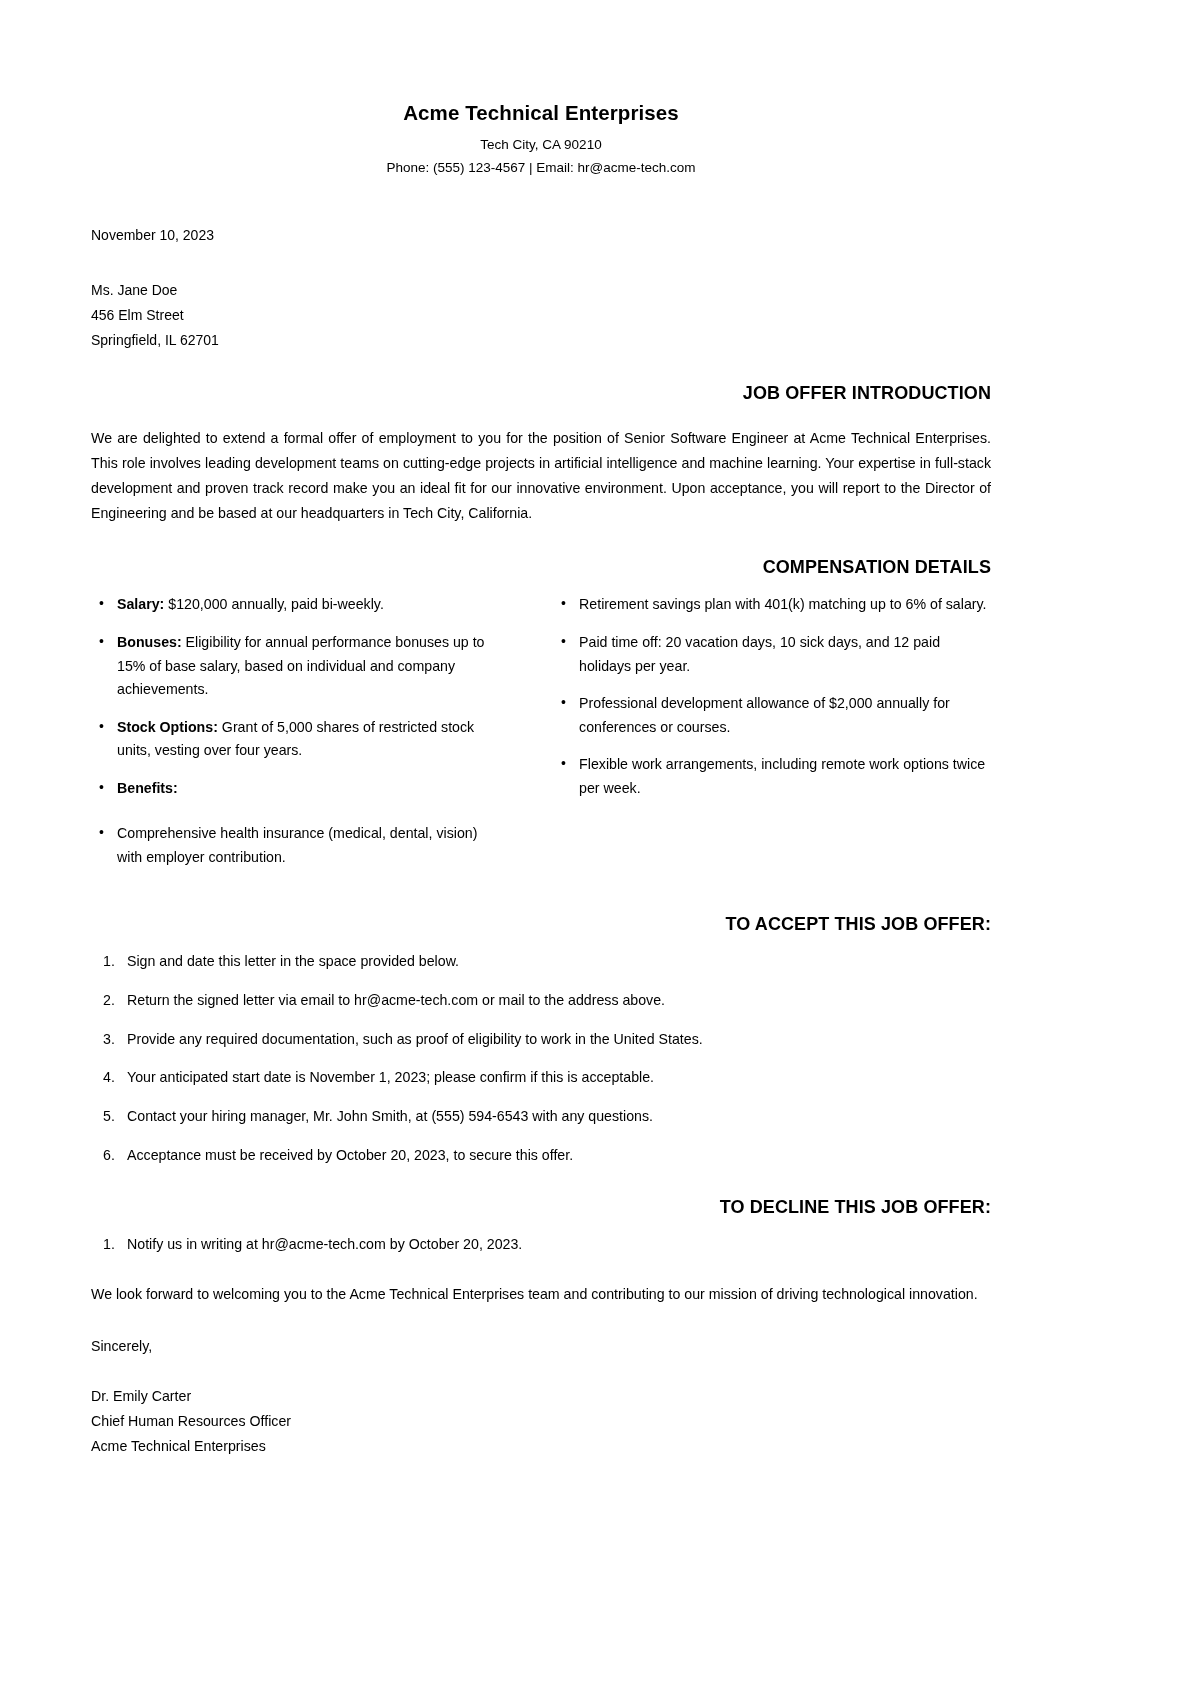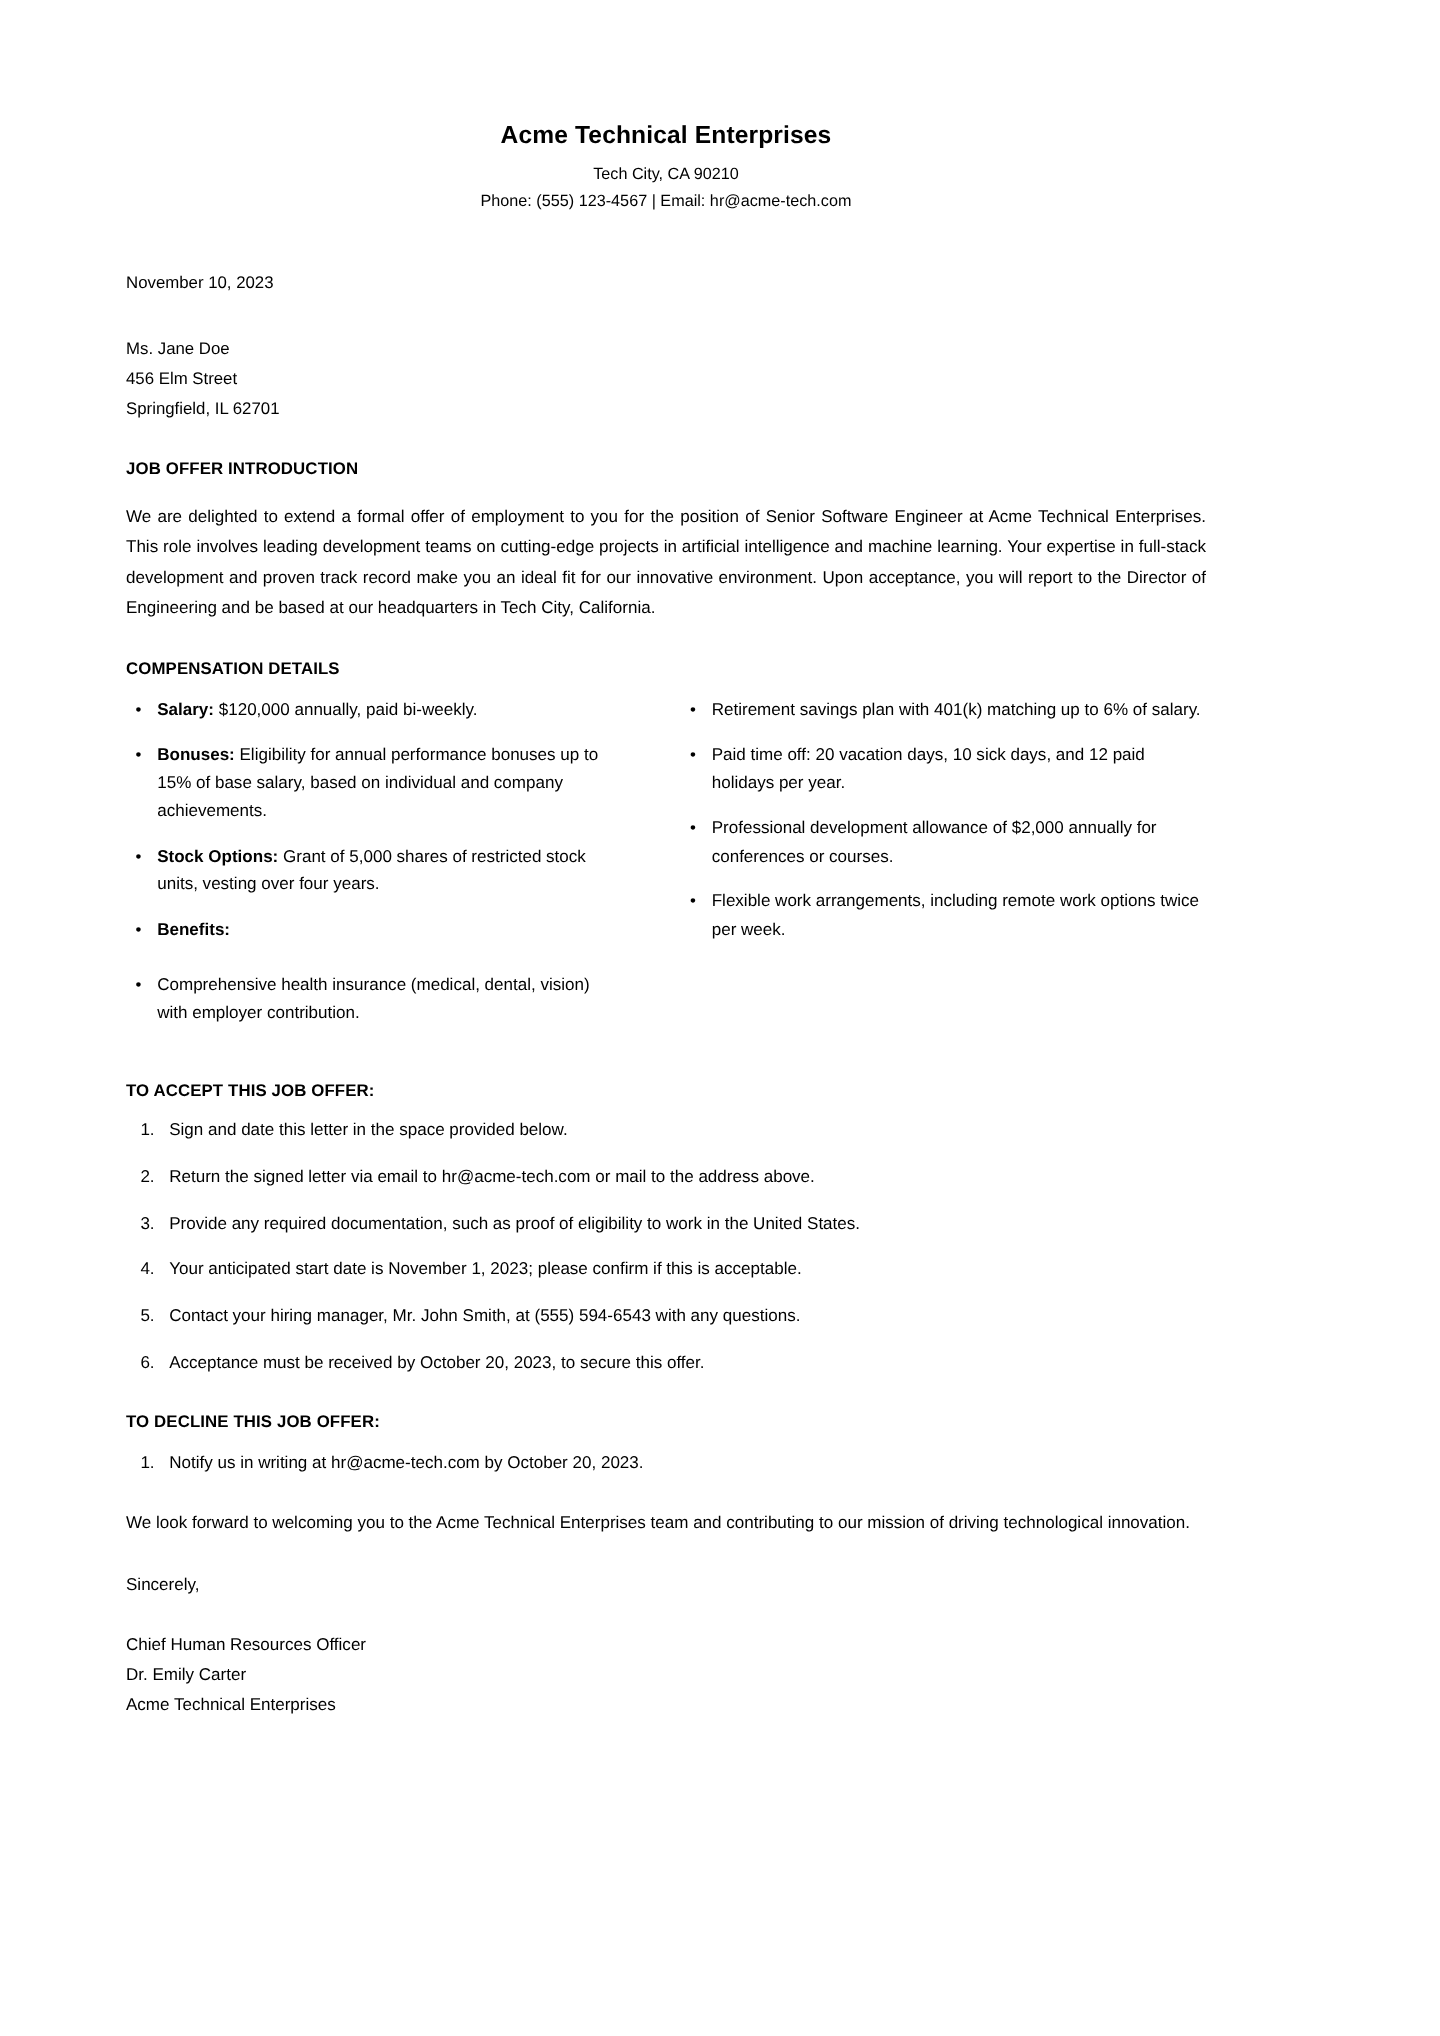--- a/index.html
+++ b/index.html
@@ -17,21 +17,21 @@
   .page {
     width: 1200px;
     height: 1697px;
     box-sizing: border-box;
     padding: 0;
     position: relative;
     background: #fff;
   }
   .content {
     position: absolute;
-    left: 105px;
+    left: 91px;
     top: 0;
     width: 900px;
   }
 
   
   .letterhead {
     text-align: center;
     margin-top: 100px;
   }
   .company-name {
@@ -60,25 +60,26 @@
     font-size: 14px;
     line-height: 1.77;
   }
   .salutation {
     font-size: 14px;
     margin-top: 27px;
     line-height: 1.6;
   }
 
   h2.section-head {
-    font-size: 14px;
+    font-size: 18px;
     font-weight: bold;
     margin: 26px 0 0 0;
     line-height: 1.6;
     letter-spacing: 0.1px;
+    text-align: right;
   }
 
   p.body-para {
     font-size: 14.2px;
     line-height: 1.78;
     text-align: justify;
     margin: 18px 0 0 0;
   }
   p.body-para.closing {
     margin-top: 26px;
@@ -216,19 +217,19 @@
     <h2 class="section-head">TO DECLINE THIS JOB OFFER:</h2>
     <ol class="steps" id="decline-steps">
         <li>Notify us in writing at hr@acme-tech.com by October 20, 2023.</li>
       </ol>
 
     <p class="body-para closing">We look forward to welcoming you to the Acme Technical Enterprises team and contributing to our mission of driving technological innovation.</p>
 
     <div class="sign-off">Sincerely,</div>
 
     <div class="signature-block">
+      <div>Dr. Emily Carter</div>
       <div>Chief Human Resources Officer</div>
-      <div>Dr. Emily Carter</div>
       <div>Acme Technical Enterprises</div>
     </div>
 
   </div>
 </div>
 
 </body></html>

